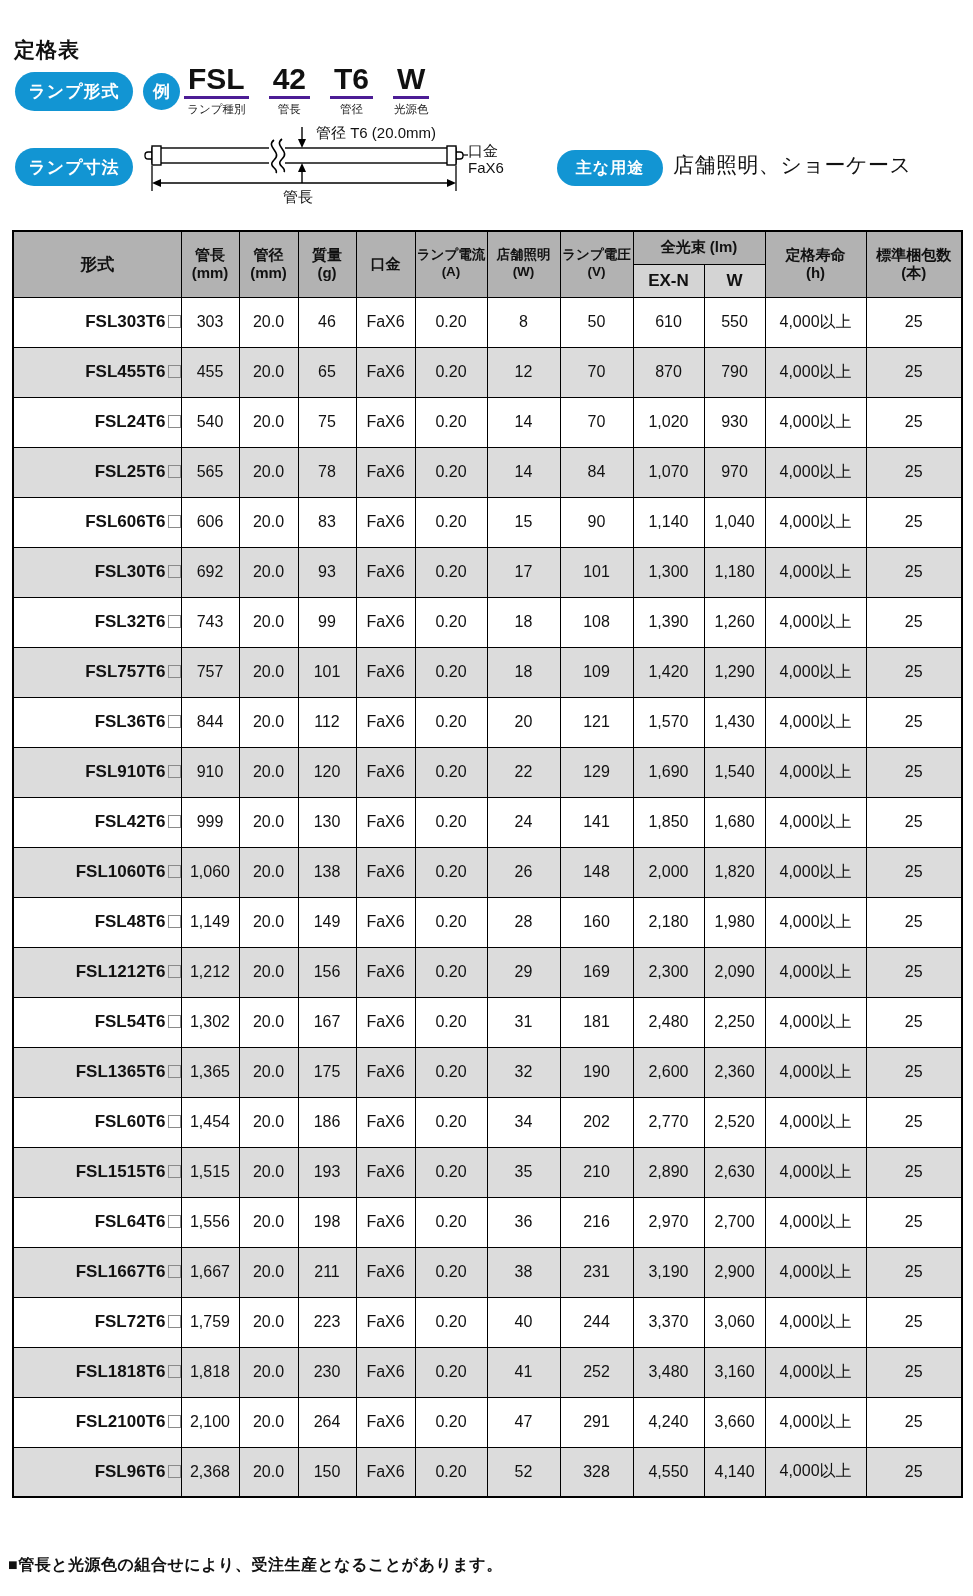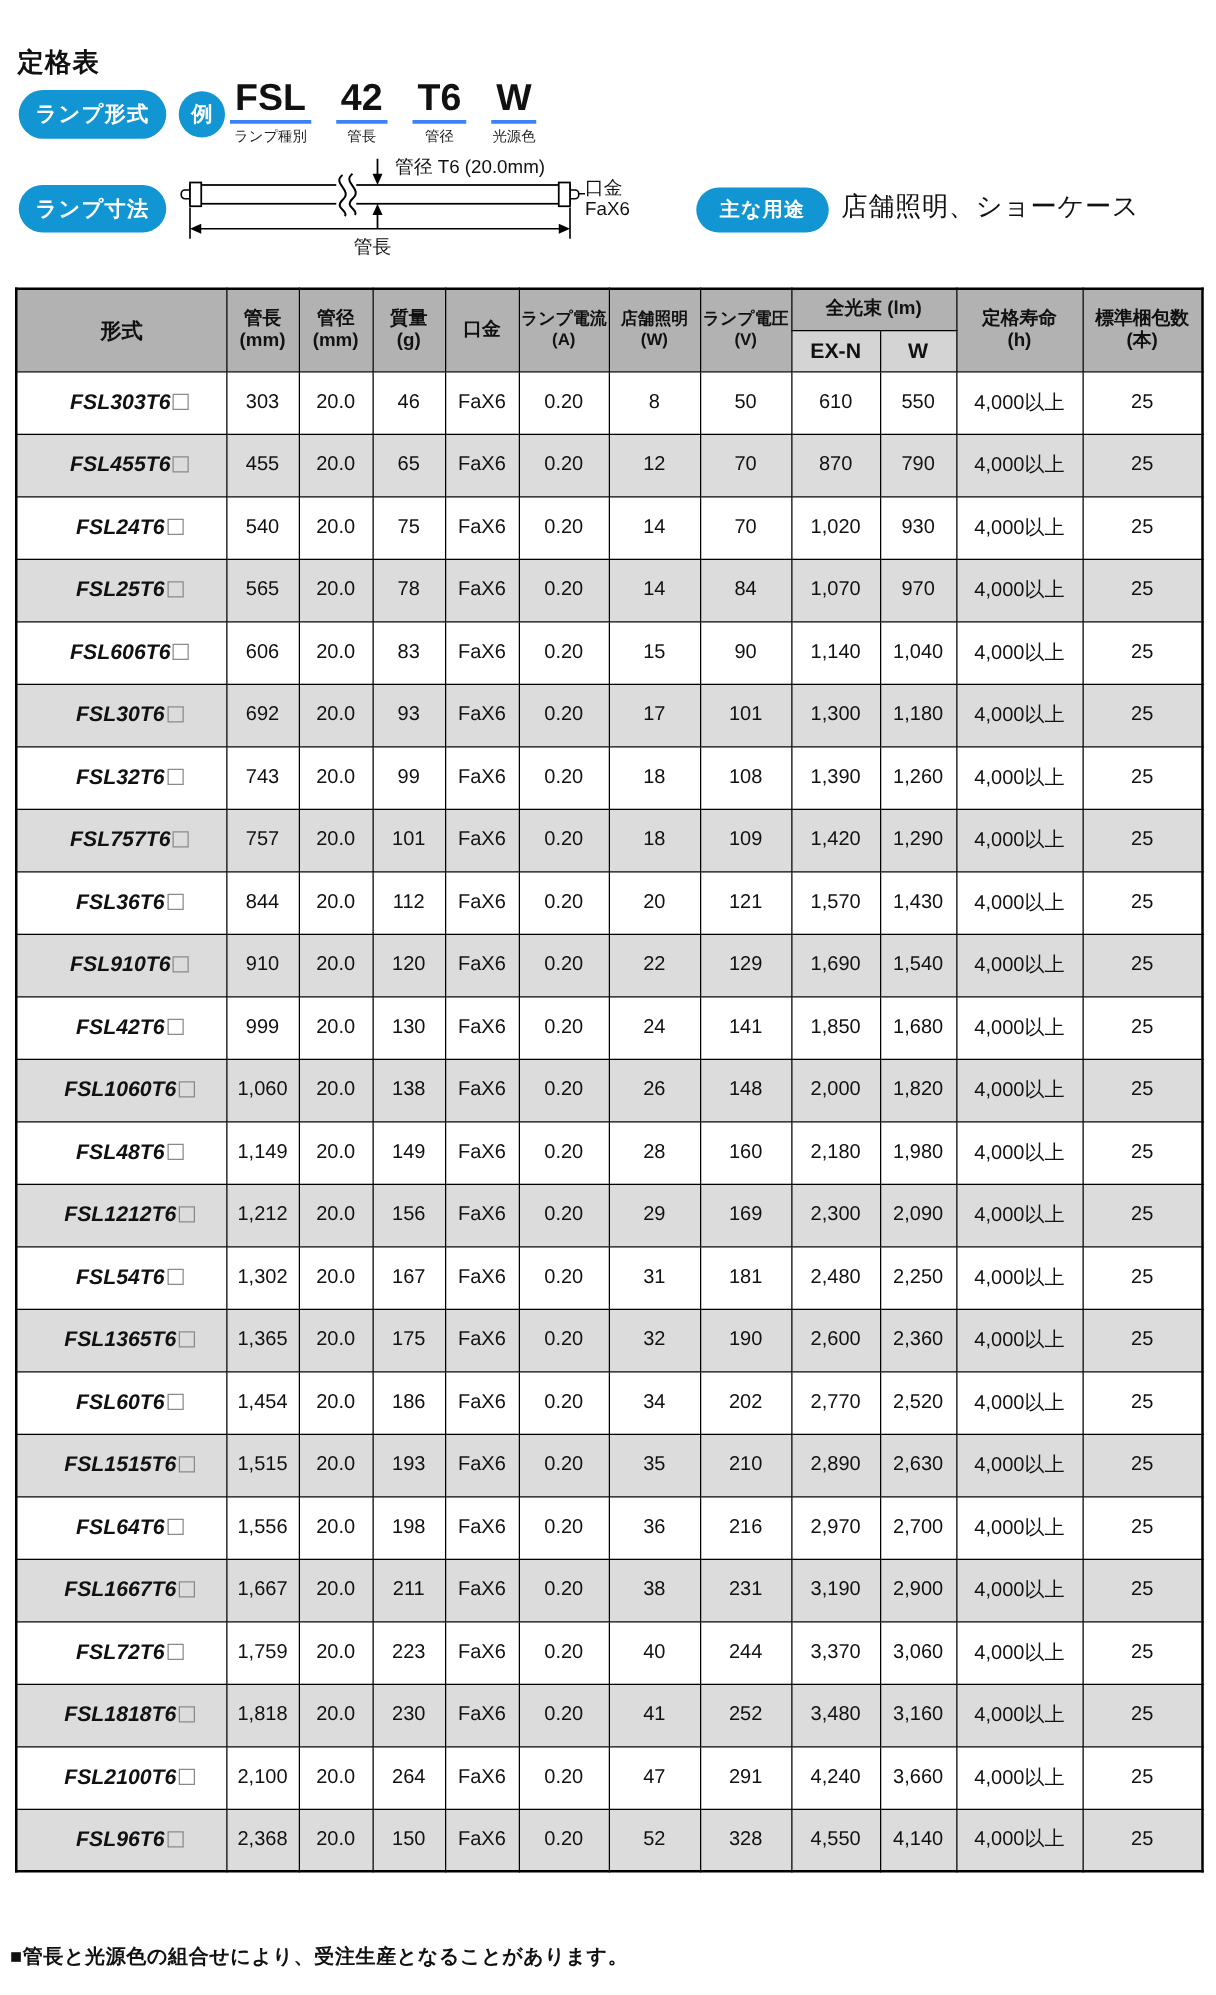--- a/index.html
+++ b/index.html
@@ -15,42 +15,42 @@
   .pill-dim    { left:15px; top:148px; width:118px; height:38px; font-size:17px; letter-spacing:1px; }
   .pill-use    { left:557px; top:150px; width:106px; height:36px; font-size:16px; letter-spacing:1px; }
 
   .example-badge { position:absolute; left:143px; top:73px; width:37px; height:37px; border-radius:50%;
                    background:var(--accent-blue,#1295d3); color:#fff; font-weight:bold; font-size:17px;
                    display:flex; align-items:center; justify-content:center; }
 
   .code-row { position:absolute; left:184px; top:64px; display:flex; gap:20px; align-items:flex-end; }
   .code-part { display:flex; flex-direction:column; align-items:center; }
   .code-text { font-size:30px; font-weight:bold; letter-spacing:0px; line-height:1.0;
-               border-bottom:3px solid #3b82f6; padding:0 4px 2px 4px; }
+               border-bottom:3px solid #4c1d95; padding:0 4px 2px 4px; }
   .code-label { font-size:11.5px; margin-top:3px; color:#222; }
 
   .diagram { position:absolute; left:140px; top:126px; width:460px; height:84px; }
   .diagram svg { position:absolute; left:0; top:0; }
   .dia-label  { position:absolute; left:176px; top:-2px; font-size:15px; white-space:nowrap; }
   .base-label { position:absolute; left:328px; top:16px; font-size:15px; line-height:1.15; white-space:pre-line; }
   .len-label  { position:absolute; left:0; top:62px; width:316px; text-align:center; font-size:15px; }
 
   .use-text { position:absolute; left:673px; top:151px; font-size:21px; font-weight:normal; letter-spacing:0.5px; }
 
   table.spec { position:absolute; left:12px; top:230px; width:949px; border-collapse:collapse;
                table-layout:fixed; border:2px solid #000; }
   .spec th, .spec td { border:1px solid #000; text-align:center; vertical-align:middle; }
   .spec thead th { background:var(--header-gray,#b2b2b2); font-weight:bold; font-size:15px;
                    white-space:pre-line; line-height:1.25; height:33px; }
   .spec thead tr.h2 th { background:var(--subheader-gray,#d4d4d4); font-size:17px; height:33px; }
   .spec thead th.small-h { font-size:13.5px; }
   .spec thead th.model-h { font-size:17px; }
   .spec tbody td { height:50px; font-size:16px; background:#fff; }
   .spec tbody tr:nth-child(even) td { background:var(--row-alt-gray,#dcdcdc); }
-  .spec tbody td.model-cell { text-align:center; padding-left:13px; font-weight:bold; font-size:17px;font-style:italic; }
+  .spec tbody td.model-cell { text-align:right; padding-left:13px; font-weight:bold; font-size:17px; }
   .ph-box { display:inline-block; width:13px; height:13px; border:1px solid #8a8a8a;
             margin-left:2px; vertical-align:-1px; background:transparent; }
 
   .footnote { position:absolute; left:8px; top:1555px; font-size:16px; font-weight:bold; letter-spacing:0.5px; }
 </style>
 </head>
 <body>
 
 <div id="page">
 

